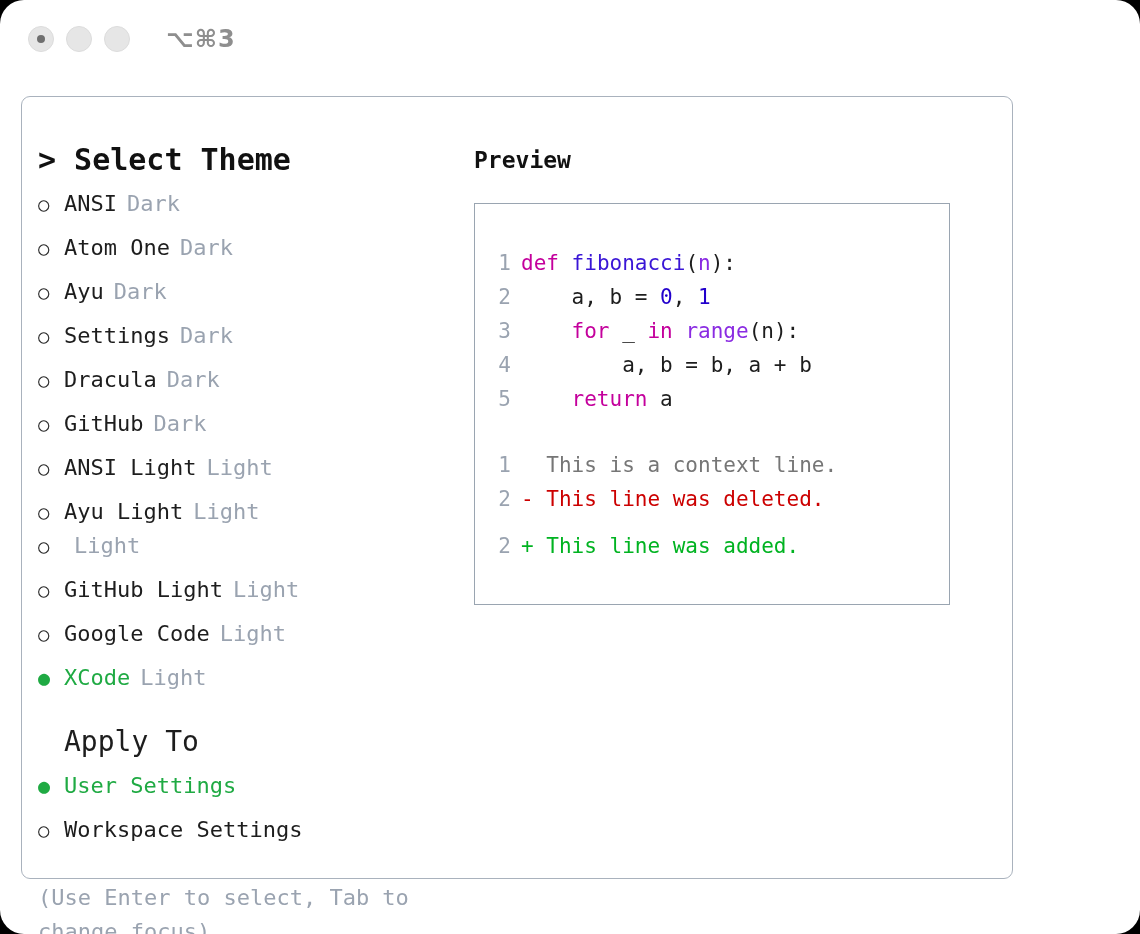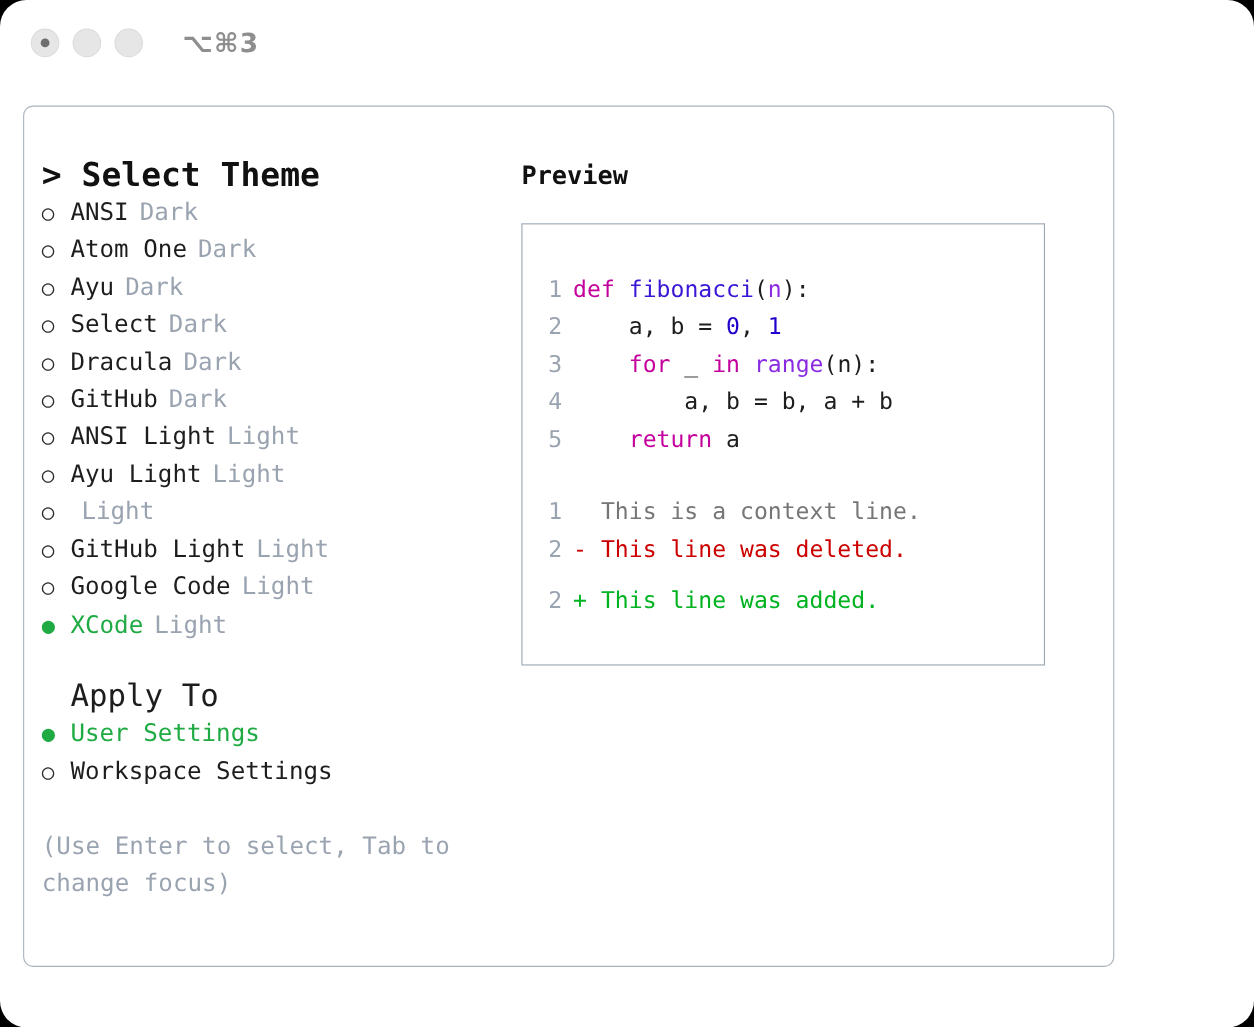--- a/index.html
+++ b/index.html
@@ -101,21 +101,21 @@
     width: 26px;
     flex: 0 0 26px;
     font-size: 19px;
     color: #2b2b2b;
     line-height: 34px;
   }
   .bullet.selected {
     color: #1faa43;
     font-size: 20px;
   }
-  .label { color: #1d1d1d; }
+  .label { color: #1d1d1d; margin-top: 10px; }
   .label.selected { color: #1faa43; }
   .tag {
     color: #9aa3b0;
     margin-left: 10px;
   }
 
   .apply-section { margin-top: 30px; }
   .apply-title {
     font-size: 28px;
     color: #1d1d1d;
@@ -202,21 +202,21 @@
   <div class="panel">
     <div class="panel-inner">
 
       <div class="left-col">
         <div class="heading">&gt; Select Theme</div>
 
         <div class="theme-list" id="theme-list">
             <div class="row"><span class="bullet">○</span><span class="label">ANSI</span><span class="tag">Dark</span></div>
             <div class="row"><span class="bullet">○</span><span class="label">Atom One</span><span class="tag">Dark</span></div>
             <div class="row"><span class="bullet">○</span><span class="label">Ayu</span><span class="tag">Dark</span></div>
-            <div class="row"><span class="bullet">○</span><span class="label">Select</span><span class="tag">Dark</span></div>
+            <div class="row"><span class="bullet">○</span><span class="label">Settings</span><span class="tag">Dark</span></div>
             <div class="row"><span class="bullet">○</span><span class="label">Dracula</span><span class="tag">Dark</span></div>
             <div class="row"><span class="bullet">○</span><span class="label">GitHub</span><span class="tag">Dark</span></div>
             <div class="row"><span class="bullet">○</span><span class="label">ANSI Light</span><span class="tag">Light</span></div>
             <div class="row"><span class="bullet">○</span><span class="label">Ayu Light</span><span class="tag">Light</span></div>
             <div class="row"><span class="bullet">○</span><span class="tag">Light</span></div>
             <div class="row"><span class="bullet">○</span><span class="label">GitHub Light</span><span class="tag">Light</span></div>
             <div class="row"><span class="bullet">○</span><span class="label">Google Code</span><span class="tag">Light</span></div>
             <div class="row"><span class="bullet selected">●</span><span class="label selected">XCode</span><span class="tag">Light</span></div>
           </div>
 

